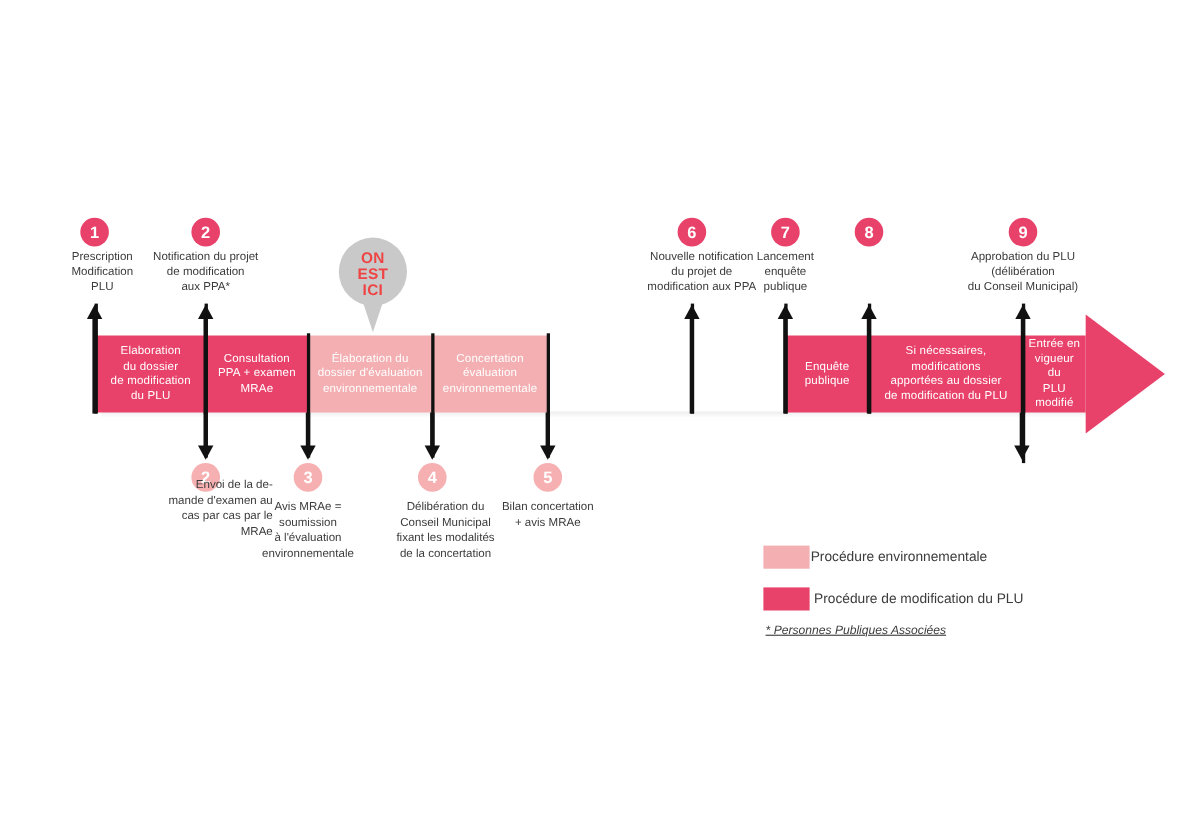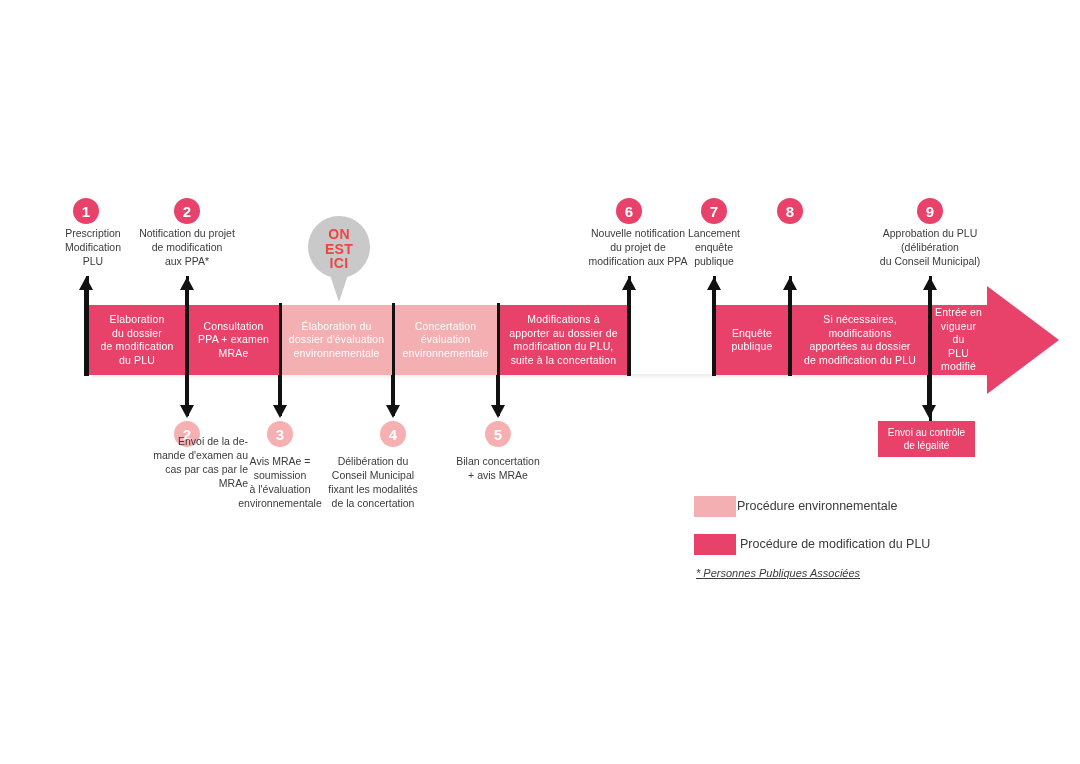--- a/index.html
+++ b/index.html
@@ -211,23 +211,20 @@
       </div>
     <div class="seg dark" style="left:100px; width:93px;">
         <span>Consultation<br>PPA + examen<br>MRAe</span>
       </div>
     <div class="seg light" style="left:193px; width:113px;">
         <span>Élaboration du<br>dossier d'évaluation<br>environnementale</span>
       </div>
     <div class="seg light" style="left:306px; width:105px;">
         <span>Concertation<br>évaluation<br>environnementale</span>
       </div>
-    <div class="seg dark" style="left:411px; width:131px;">
-        <span>Modifications à<br>apporter au dossier de<br>modification du PLU,<br>suite à la concertation</span>
-      </div>
     <div class="seg dark" style="left:627px; width:76px;">
         <span>Enquête<br>publique</span>
       </div>
     <div class="seg dark" style="left:703px; width:140px;">
         <span>Si nécessaires,<br>modifications<br>apportées au dossier<br>de modification du PLU</span>
       </div>
     <div class="seg dark" style="left:843px; width:57px;">
         <span>Entrée en<br>vigueur du<br>PLU modifié</span>
       </div>
   </div>
@@ -323,36 +320,33 @@
     </div>
   <div class="circle bottom" style="left:380px; top:421px;">
       <span>4</span>
     </div>
   <div class="circle bottom" style="left:485px; top:421px;">
       <span>5</span>
     </div>
 
   <div class="cap" style="left:126px; top:434px; width:122px;text-align:right;">Envoi de la de-<br>mande d'examen au<br>cas par cas par le<br>MRAe</div>
   <div class="cap" style="left:224px; top:454px; width:112px;">Avis MRAe =<br>soumission<br>à l'évaluation<br>environnementale</div>
-  <div class="cap" style="left:312px; top:454px; width:122px;">Délibération du<br>Conseil Municipal<br>fixant les modalités<br>de la concertation</div>
+  <div class="cap" style="left:344px; top:454px; width:122px;">Délibération du<br>Conseil Municipal<br>fixant les modalités<br>de la concertation</div>
   <div class="cap" style="left:437px; top:454px; width:122px;">Bilan concertation<br>+ avis MRAe</div>
 
   <div class="pin">
     <div class="tail"></div>
     <div class="bulb"></div>
     <div class="txt">
       <div>ON</div>
       <div>EST</div>
       <div>ICI</div>
     </div>
   </div>
 
-  <div class="legal-box">
-    <span>Envoi au contrôle<br>de légalité</span>
-  </div>
 
   <div class="legend-sw" style="left:694px; top:496px; background:#F3AFB2;"></div>
   <div class="legend-lbl" style="left:737px; top:496px;">Procédure environnementale</div>
 
   <div class="legend-sw" style="left:694px; top:534px; background:#E8416A;"></div>
   <div class="legend-lbl" style="left:740px; top:534px;">Procédure de modification du PLU</div>
 
   <div class="footnote">* Personnes Publiques Associées</div>
 
 </div>

